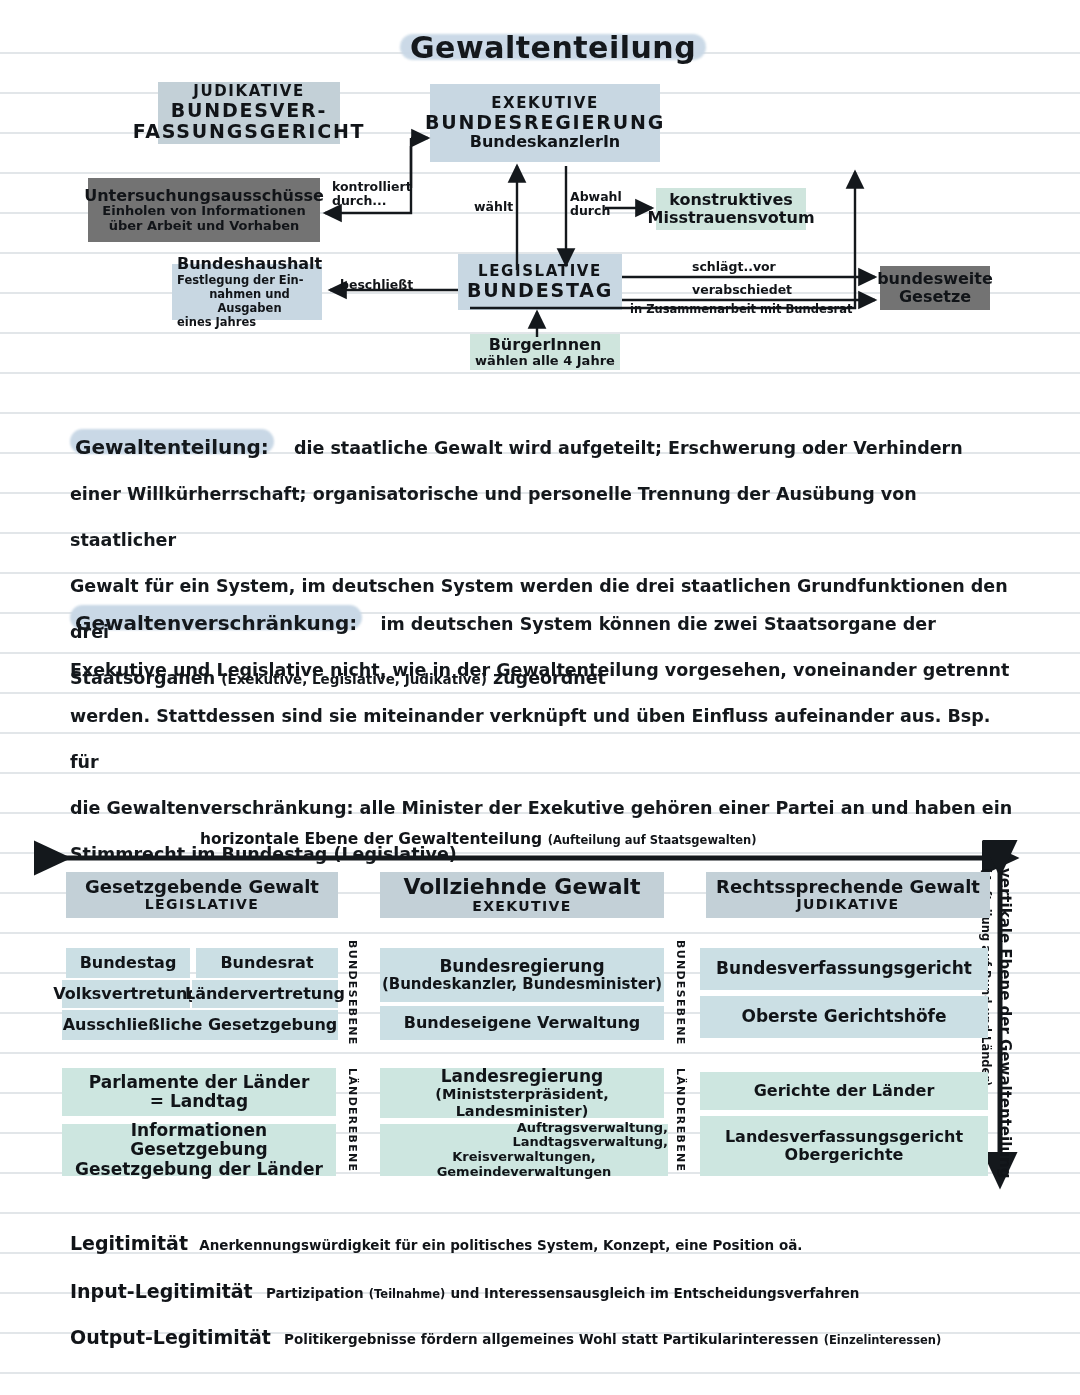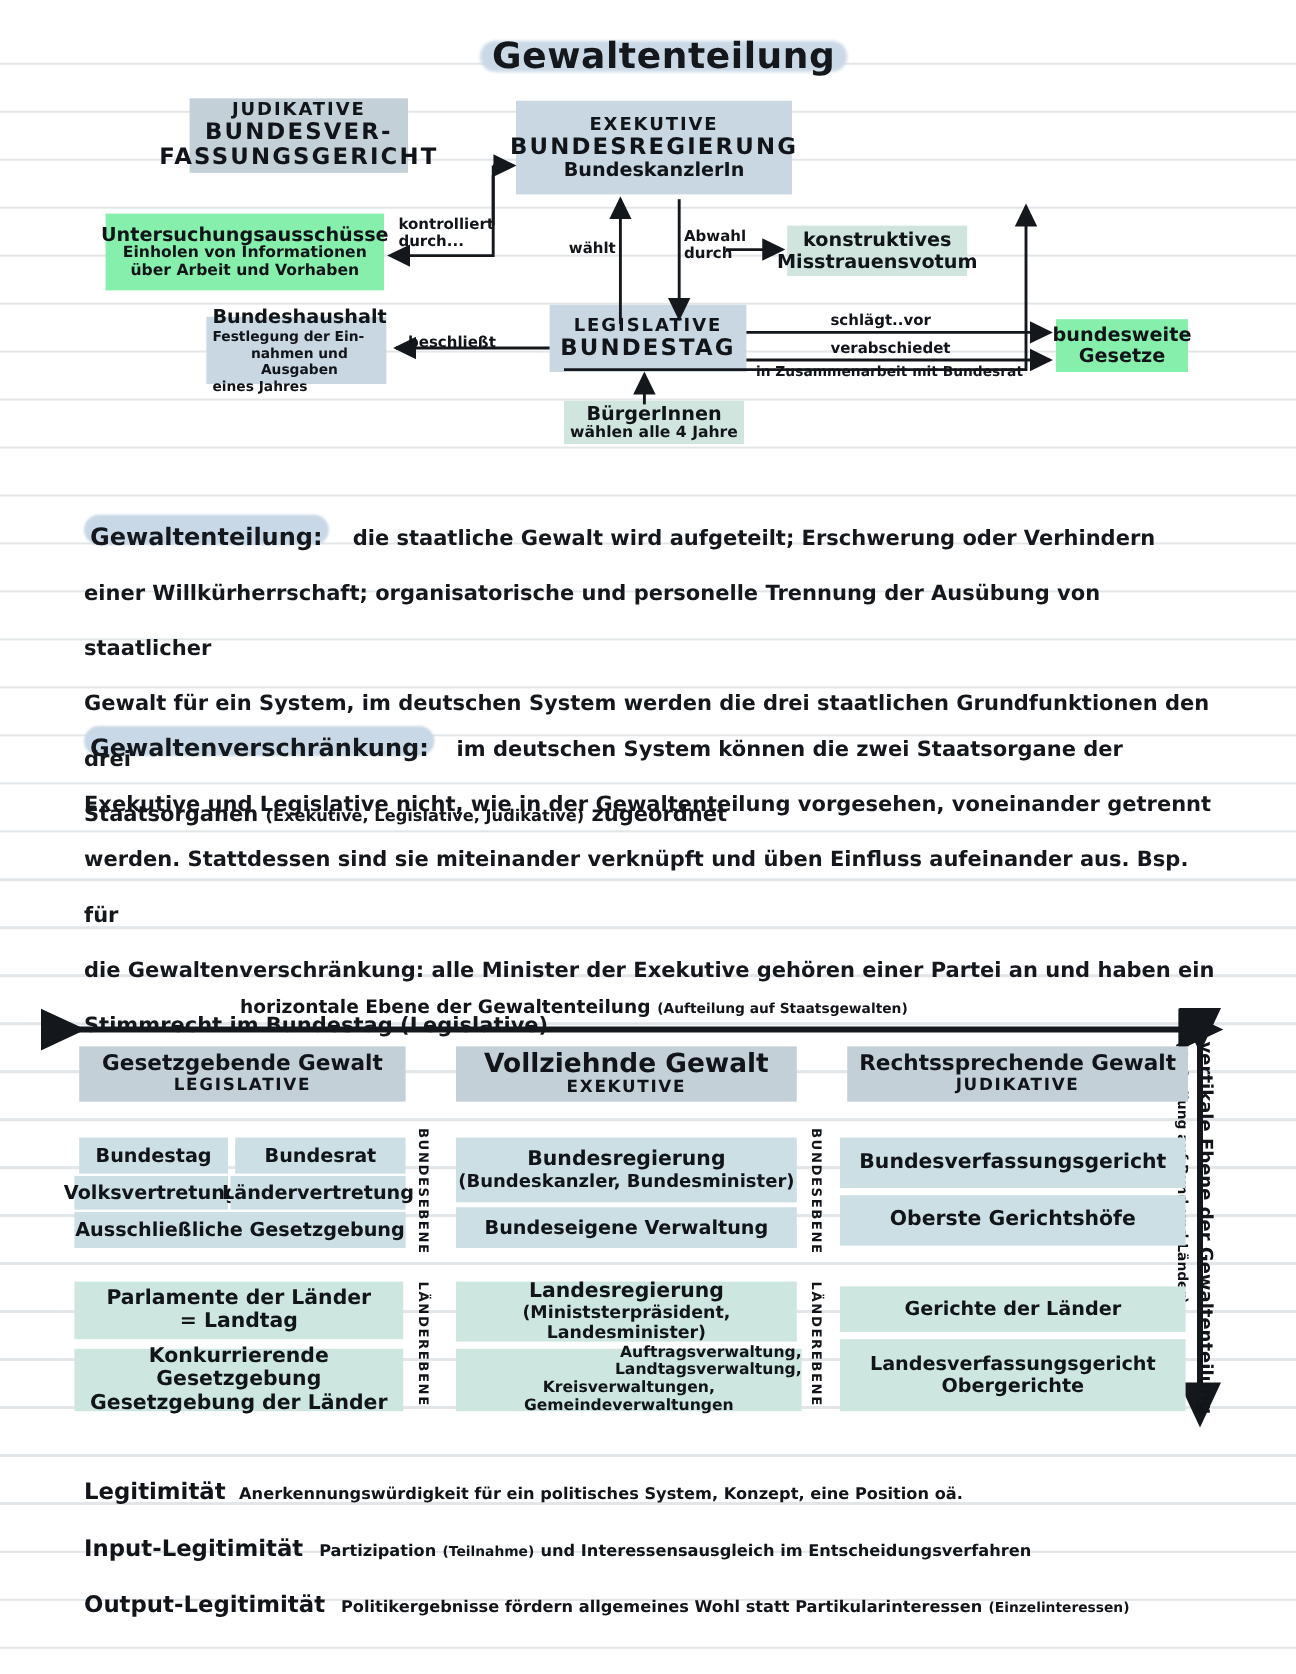--- a/index.html
+++ b/index.html
@@ -34,21 +34,21 @@
   #title .hl{
     position:absolute;left:0;top:6px;right:0;height:26px;
     background:#c9d8e6;border-radius:14px;filter:blur(1.2px);opacity:.95;z-index:-1;
   }
 
   
   .box{position:absolute;box-sizing:border-box;display:flex;flex-direction:column;
        align-items:center;justify-content:center;text-align:center;line-height:1.12;}
   .bg-blue{background:#c3d0d7;}
   .bg-blue2{background:#c8d7e2;}
-  .bg-paleblue{background:#86efac;}
+  .bg-paleblue{background:#737373;}
   .bg-mint{background:#cfe5dd;}
   .bg-cell{background:#cbdfe4;}
   .bg-cellmint{background:#cde6e0;}
 
   .t1{font-size:15px;font-weight:700;letter-spacing:1.6px;}
   .t2{font-size:19px;font-weight:700;letter-spacing:1.8px;}
   .t3{font-size:16px;font-weight:600;}
   .t4{font-size:13px;font-weight:600;}
   .t5{font-size:11.5px;font-weight:600;line-height:1.22;}
 
@@ -273,21 +273,21 @@
   </div>
 
   <div class="vlabel" style="left:346px;top:1068px;height:108px;">LÄNDEREBENE</div>
   <div class="vlabel" style="left:674px;top:1068px;height:108px;">LÄNDEREBENE</div>
 
   <div class="box bg-cellmint" style="left:62px;top:1068px;width:274px;height:48px;">
     <div class="t3" style="font-size:17px;">Parlamente der Länder</div>
     <div class="t3" style="font-size:17px;">= Landtag</div>
   </div>
   <div class="box bg-cellmint" style="left:62px;top:1124px;width:274px;height:52px;">
-    <div class="t3" style="font-size:17px;">Konkurrierende Gesetzgebung</div>
+    <div class="t3" style="font-size:17px;">Informationen Gesetzgebung</div>
     <div class="t3" style="font-size:17px;">Gesetzgebung der Länder</div>
   </div>
 
   <div class="box bg-cellmint" style="left:380px;top:1068px;width:284px;height:50px;">
     <div class="t3" style="font-size:17px;">Landesregierung</div>
     <div class="t3" style="font-size:14.5px;">(Ministsterpräsident, Landesminister)</div>
   </div>
   <div class="box bg-cellmint" style="left:380px;top:1124px;width:288px;height:52px;">
     <div class="t4" style="font-size:13px;text-align:right;">Auftragsverwaltung, Landtagsverwaltung,</div>
     <div class="t4" style="font-size:13px;">Kreisverwaltungen, Gemeindeverwaltungen</div>

